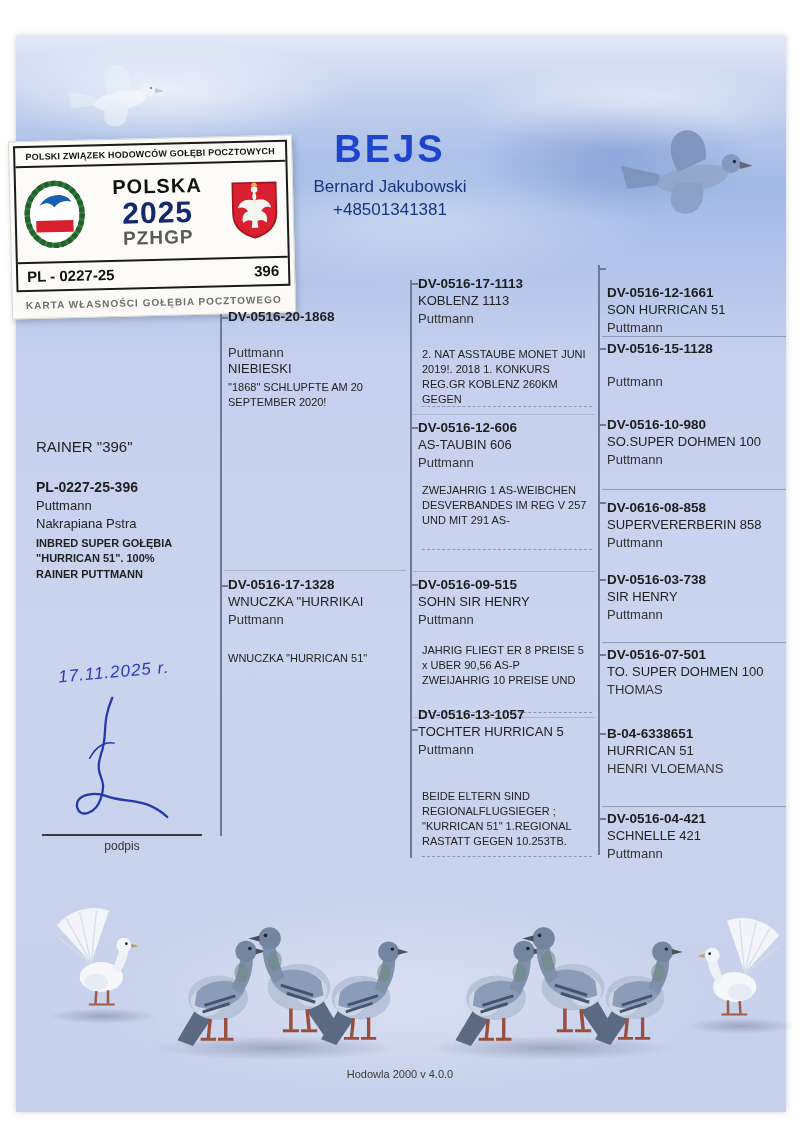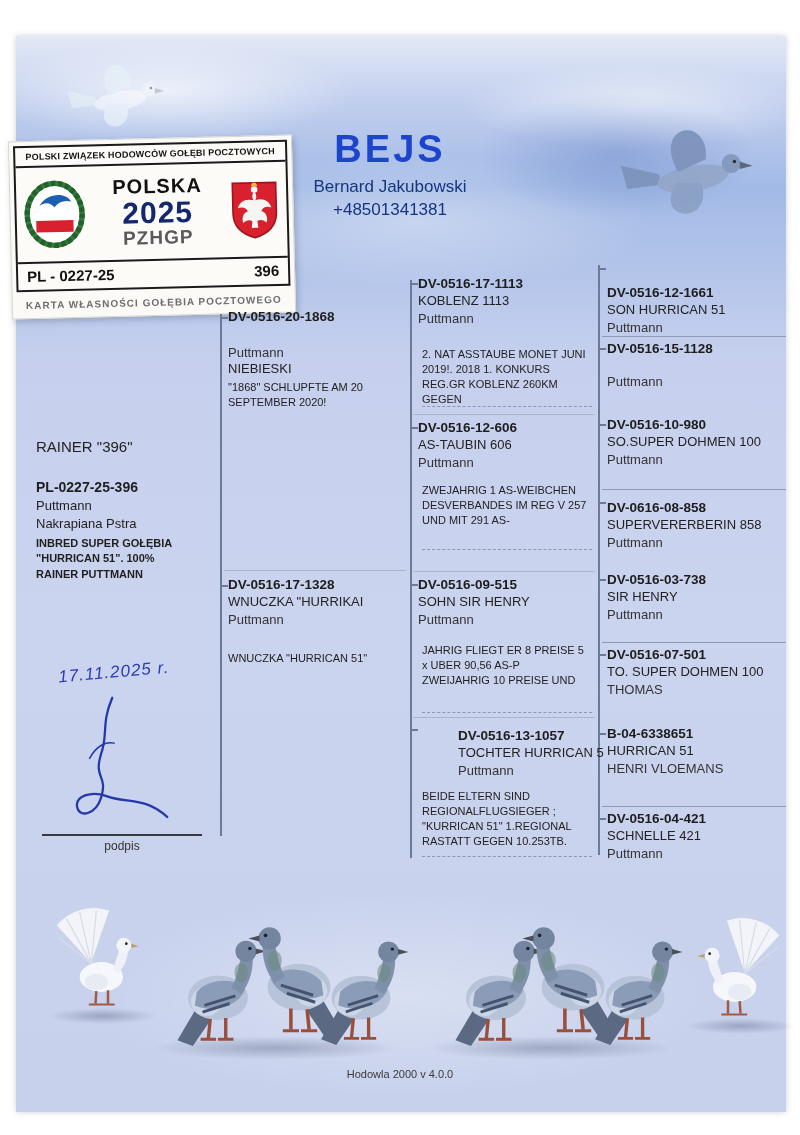--- a/index.html
+++ b/index.html
@@ -227,21 +227,21 @@
   </div>
   <div class="abs note" style="left:422px;top:483px;width:168px;">ZWEJAHRIG 1 AS-WEIBCHEN DESVERBANDES IM REG V 257 UND MIT 291 AS-</div>
 
   <div class="abs" style="left:418px;top:577px;width:176px;">
     <div class="ring">DV-0516-09-515</div>
     <div class="pname">SOHN SIR HENRY</div>
     <div class="breeder">Puttmann</div>
   </div>
   <div class="abs note" style="left:422px;top:643px;width:168px;">JAHRIG FLIEGT ER 8 PREISE 5 x UBER 90,56 AS-P ZWEIJAHRIG 10 PREISE UND</div>
 
-  <div class="abs" style="left:418px;top:728px;width:176px;margin-left:40px;">
+  <div class="abs" style="left:418px;top:707px;width:176px;">
     <div class="ring">DV-0516-13-1057</div>
     <div class="pname">TOCHTER HURRICAN 5</div>
     <div class="breeder">Puttmann</div>
   </div>
   <div class="abs note" style="left:422px;top:789px;width:168px;">BEIDE ELTERN SIND REGIONALFLUGSIEGER ; "KURRICAN 51" 1.REGIONAL RASTATT GEGEN 10.253TB.</div>
 
   <div class="abs" style="left:607px;top:272px;width:182px;margin-top:13px;">
     <div class="ring">DV-0516-12-1661</div>
     <div class="pname">SON HURRICAN 51</div>
     <div class="breeder">Puttmann</div>

